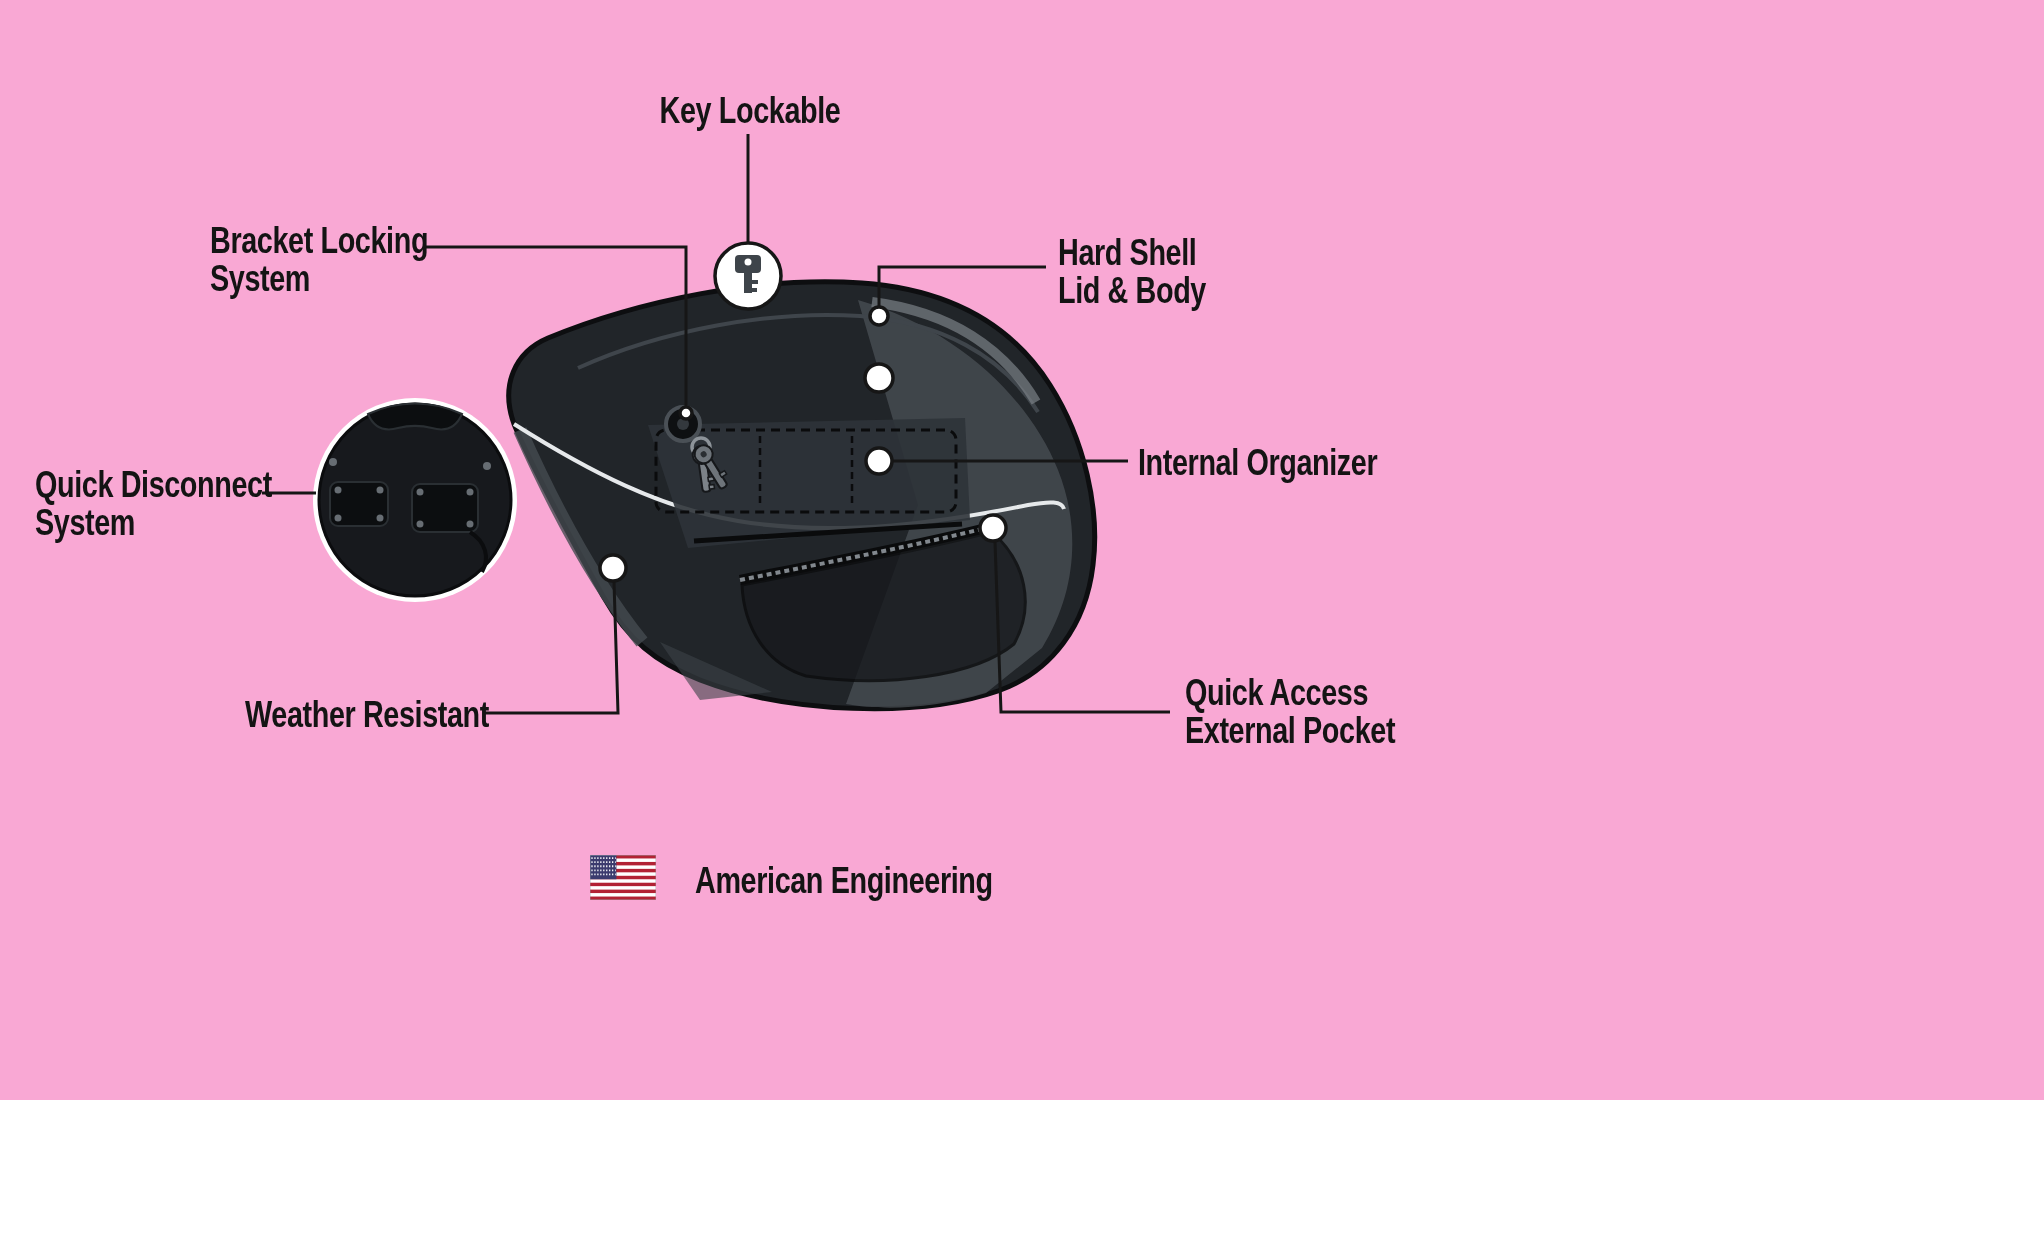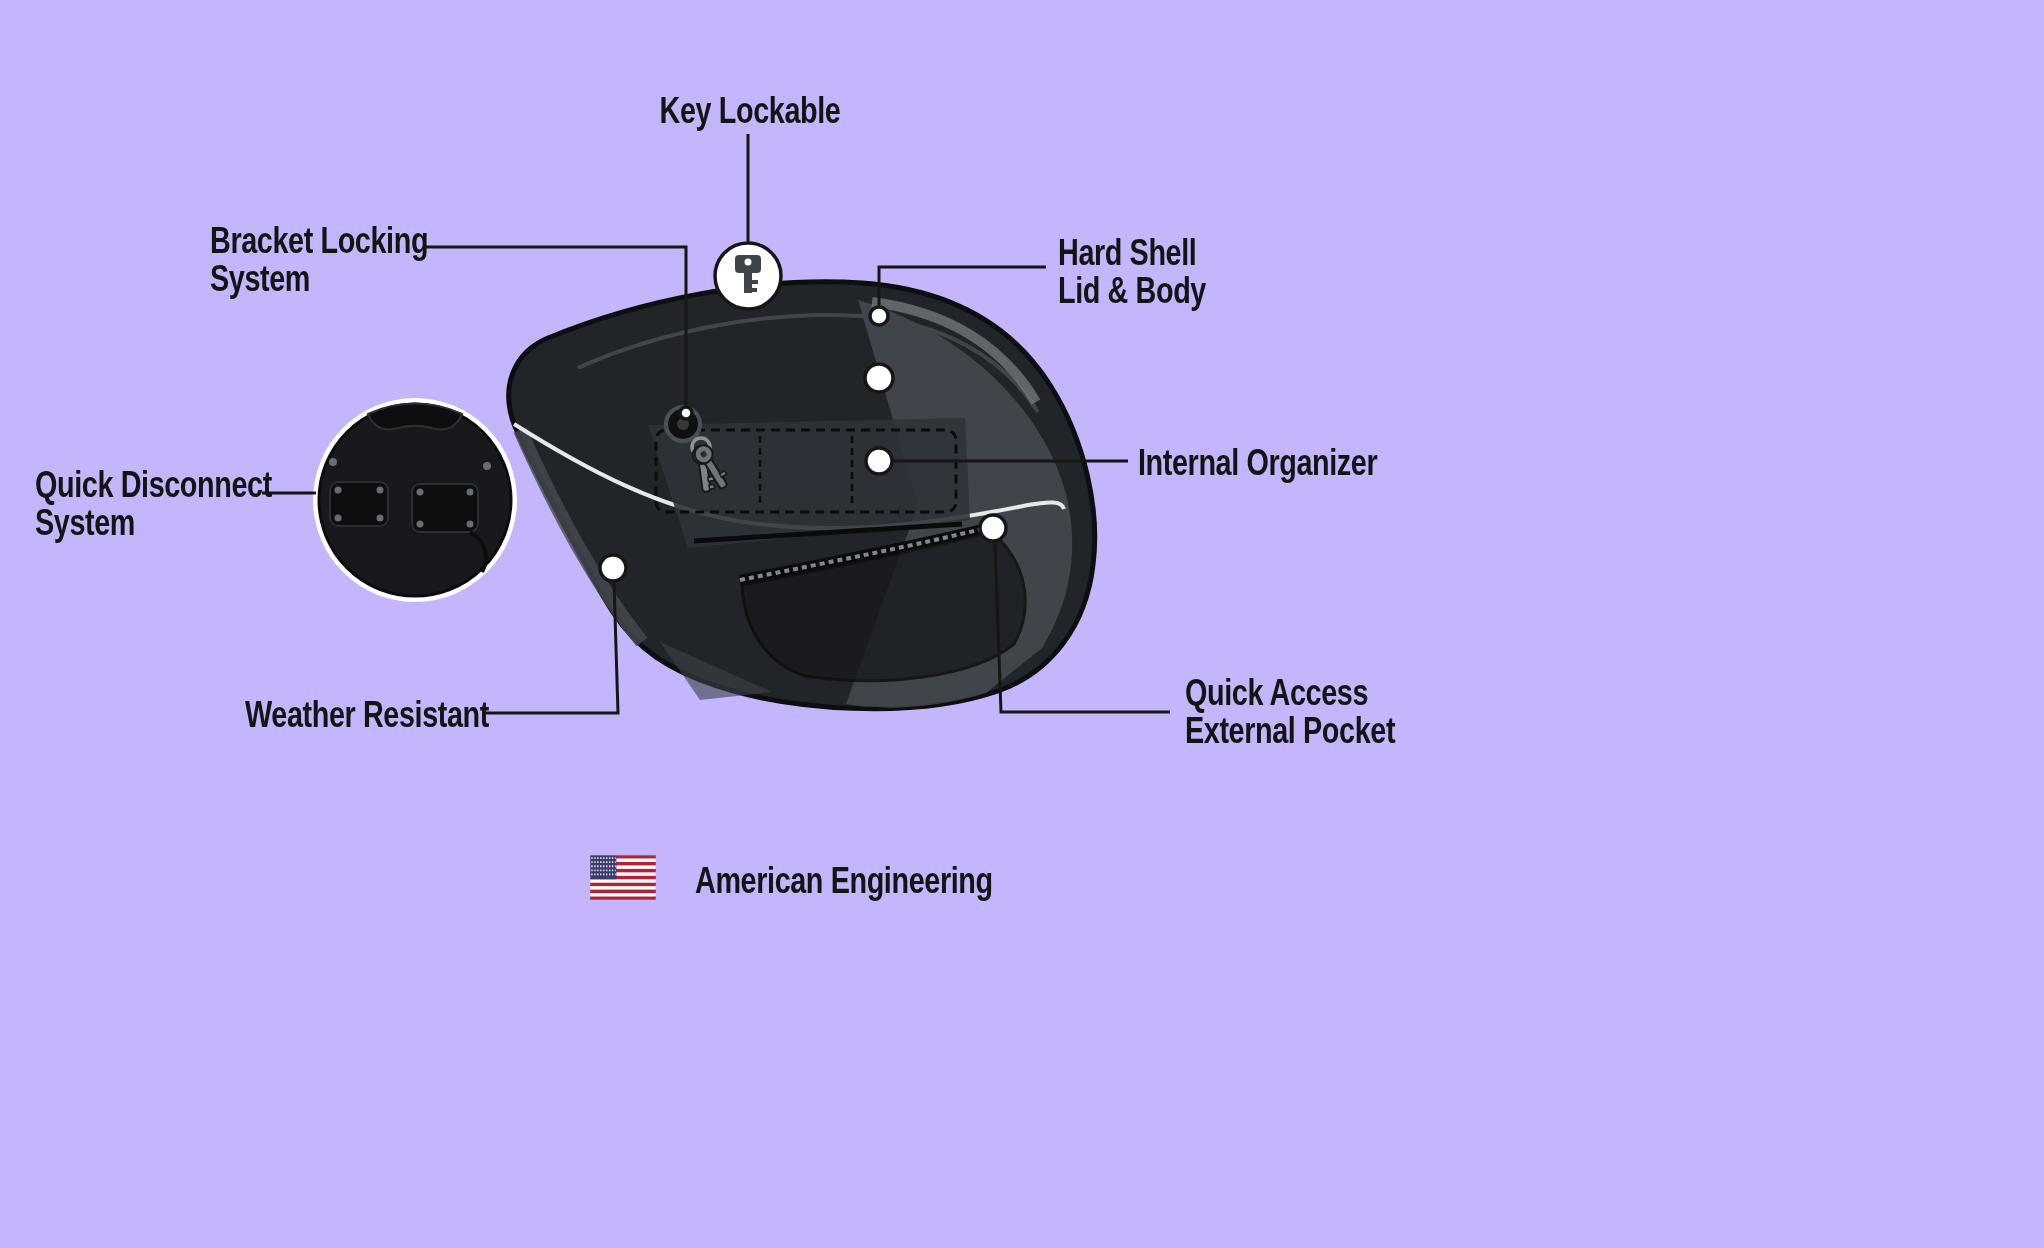--- a/index.html
+++ b/index.html
@@ -1,22 +1,22 @@
 <!DOCTYPE html>
 <html><head>
 <meta charset="utf-8">
 <style>
   * { margin:0; padding:0; box-sizing:border-box; }
   html,body { background:#ffffff; }
   body { font-family:"Liberation Sans", sans-serif; }
   .stage {
     position:relative;
     width:2044px;
-    height:1248px;
-    background:#c4b5fd;
+    height:1100px;
+    background:#f9a8d4;
     overflow:hidden;
   }
   .stage > svg.canvas {
     position:absolute;
     left:0; top:0;
     width:2044px; height:1248px;
   }
   .label {
     position:absolute;
     font-weight:700;

